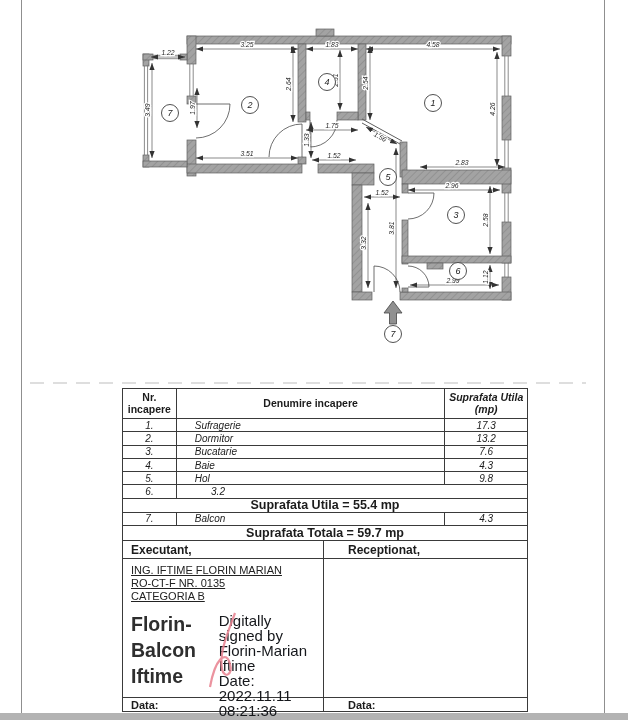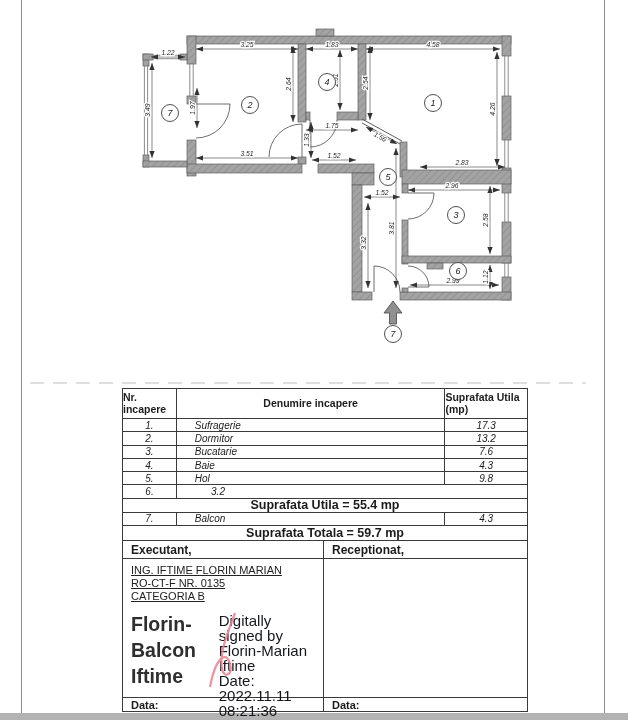--- a/index.html
+++ b/index.html
@@ -21,28 +21,28 @@
   .roomc{fill:#ffffff;stroke:#3d3d3d;stroke-width:.9;}
   .roomn{font:italic 9px "Liberation Sans",sans-serif;fill:#222;text-anchor:middle;}
   
   #areas-table{position:absolute;left:122px;top:388px;width:406px;height:324px;
      box-sizing:border-box;border:1.6px solid #3a3a3a;display:flex;flex-direction:column;
      color:#1c1c1c;}
   .trow{display:flex;flex:none;box-sizing:border-box;border-top:1.4px solid #3a3a3a;}
   .trow:first-child{border-top:none;}
   .cell{box-sizing:border-box;display:flex;align-items:center;}
   .cleft{border-left:1.4px solid #3a3a3a;}
-  .hdr{font-weight:bold;font-size:10.5px;line-height:11.5px;justify-content:center;}
+  .hdr{font-weight:bold;font-size:10.5px;line-height:11.5px;justify-content:center;text-align:center;}
   .c-nr{width:53px;justify-content:center;}
   .c-name{width:270px;padding-left:18px;}
-  .c-area{width:83px;justify-content:center;}
+  .c-area{width:83px;justify-content:center;font-style:italic;}
   .body-it{font-style:italic;font-size:10px;}
   .sumrow{justify-content:center;font-weight:bold;font-size:12.5px;}
   .split-l{width:201px;padding-left:8px;}
-  .split-r{width:205px;padding-left:8px;}
+  .split-r{width:205px;padding-left:24px;}
   .execrow{font-weight:bold;font-size:12px;text-align:center;}
   .contentcell{display:block;padding:5px 4px 0 8px;}
   .cred{font-size:11px;line-height:13px;color:#222;text-decoration:underline;}
   .sigwrap{position:relative;margin-top:8px;display:flex;}
   .signame{font-size:19.5px;line-height:26px;font-weight:700;color:#2e2e2e;width:84px;}
   .sigdetails{font-size:15px;line-height:15px;color:#15171b;margin-left:18px;margin-top:2px;}
   .flourish{position:absolute;left:72px;top:-2px;}
   .datarow{font-weight:bold;font-size:11px;}
 </style>
 </head>

